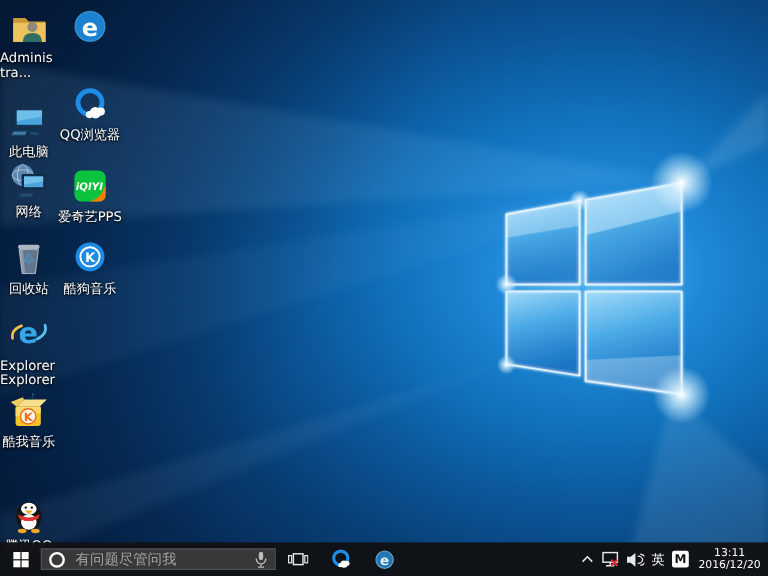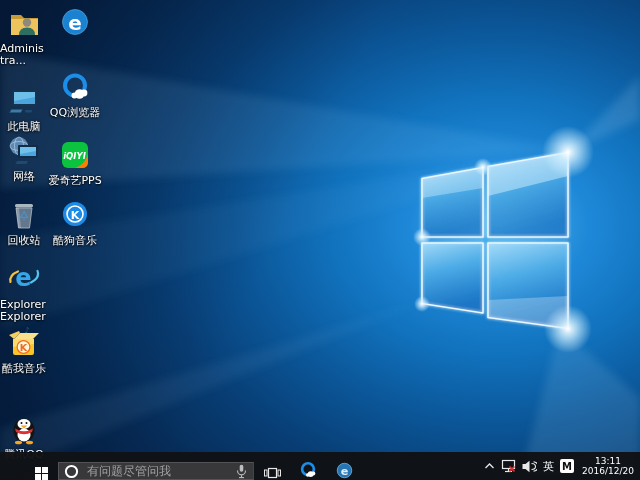--- a/index.html
+++ b/index.html
@@ -28,21 +28,21 @@
   .icon-art{width:34px;height:34px;display:block;}
   .icon-label{
     margin-top:3px;font-size:11px;line-height:12px;color:#fff;text-align:left;
     text-shadow:0 1px 2px rgba(0,0,0,.95), 0 0 3px rgba(0,0,0,.8);
     word-break:break-all;
   }
   
   .taskbar{
     position:absolute;left:0;right:0;bottom:0;height:28px;
     background:rgba(16,18,21,.97);
-    display:flex;align-items:flex-end;z-index:5;padding-left:24px;
+    display:flex;align-items:center;z-index:5;
   }
   .tb-btn{
     border:none;background:transparent;margin:0;padding:0;
     display:flex;align-items:center;justify-content:center;cursor:pointer;
   }
   .start-btn{width:34px;}
   .searchbox{
     width:196px;background:#38383a;border:1px solid #545456;border-right-color:#454547;
     display:flex;align-items:center;padding:0 6px 0 5px;box-sizing:border-box;
   }

